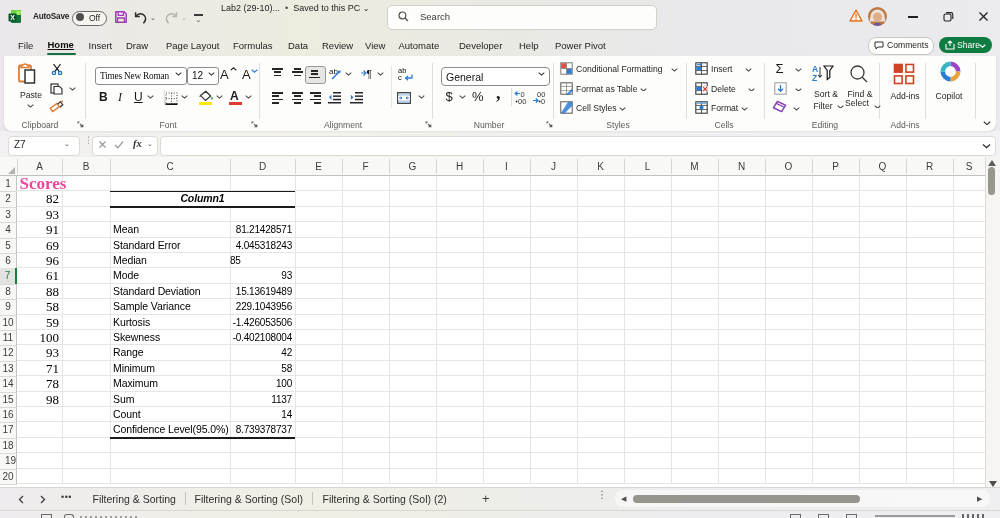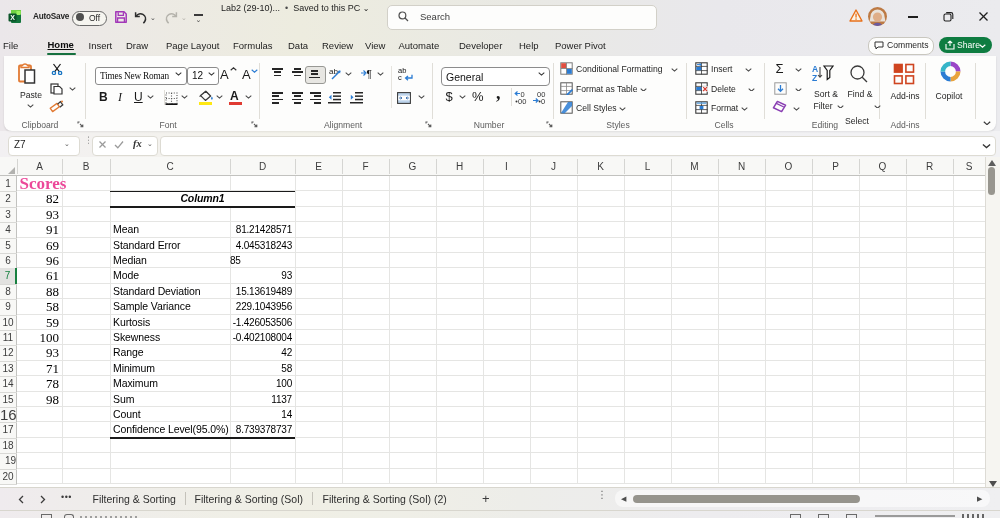--- a/index.html
+++ b/index.html
@@ -85,21 +85,21 @@
       <rect x="1" y="3" width="7" height="7" rx="1.5" fill="none" stroke="#1f1f1f" stroke-width="1.1"></rect>
       <path d="M3.2 1.6 H8 A1.8 1.8 0 0 1 9.8 3.4 V8" fill="none" stroke="#1f1f1f" stroke-width="1.1"></path>
     </svg>
     <svg class="abs" style="left:978px;top:11px" width="11" height="11" viewBox="0 0 11 11">
       <line x1="1.5" y1="1.5" x2="9.5" y2="9.5" stroke="#1f1f1f" stroke-width="1.2"></line>
       <line x1="9.5" y1="1.5" x2="1.5" y2="9.5" stroke="#1f1f1f" stroke-width="1.2"></line>
     </svg>
   </div>
 
   <div class="abs" id="tabs" style="left:0;top:35px;width:1000px;height:21px;font-size:9.5px;color:#1d1d1d;">
-    <div class="abs" style="left:3px;top:4.5px;">File</div>
+    <div class="abs" style="left:18px;top:4.5px;">File</div>
     <div class="abs" style="left:47.5px;top:4px;font-weight:bold;color:#0c0c0c;text-decoration:underline;">Home</div>
     <div class="abs" style="left:46.5px;top:17.5px;width:29px;height:2.4px;background:#16703f;border-radius:2px;"></div>
     <div class="abs" style="left:88.5px;top:4.5px;">Insert</div>
     <div class="abs" style="left:126px;top:4.5px;">Draw</div>
     <div class="abs" style="left:166px;top:4.5px;">Page Layout</div>
     <div class="abs" style="left:233px;top:4.5px;">Formulas</div>
     <div class="abs" style="left:288px;top:4.5px;">Data</div>
     <div class="abs" style="left:322px;top:4.5px;">Review</div>
     <div class="abs" style="left:365px;top:4.5px;">View</div>
     <div class="abs" style="left:398.5px;top:4.5px;">Automate</div>
@@ -416,21 +416,21 @@
     <div class="abs rowbtn" style="left:808px;top:33px;width:28px;text-align:center;">Sort &amp;</div>
     <div class="abs rowbtn" style="left:804px;top:45px;width:30px;text-align:center;">Filter</div>
     <svg class="abs" style="left:833px;top:48.5px" width="7" height="3.9" viewBox="0 0 10 5.5">
         <path d="M1 1 L5 4.5 L9 1" fill="none" stroke="#474747" stroke-width="1.5"></path>
       </svg>
     <svg class="abs" style="left:845px;top:8px" width="20" height="20" viewBox="0 0 20 20">
   <circle cx="8.5" cy="8.5" r="6.5" fill="none" stroke="#3a3a3a" stroke-width="1.3"></circle>
   <line x1="13.2" y1="13.2" x2="18" y2="18" stroke="#3a3a3a" stroke-width="1.3"></line>
 </svg>
     <div class="abs rowbtn" style="left:841px;top:33px;width:30px;text-align:center;">Find &amp;</div>
-    <div class="abs rowbtn" style="left:837px;top:60px;width:32px;text-align:center;">Select</div>
+    <div class="abs rowbtn" style="left:837px;top:42px;width:32px;text-align:center;">Select</div>
     <svg class="abs" style="left:870px;top:48.5px" width="7" height="3.9" viewBox="0 0 10 5.5">
         <path d="M1 1 L5 4.5 L9 1" fill="none" stroke="#474747" stroke-width="1.5"></path>
       </svg>
     <div class="abs glabel" style="left:797px;top:64px;width:48px;">Editing</div>
     <svg class="abs" style="left:889px;top:7px" width="22" height="22" viewBox="0 0 22 22">
   <g stroke="#cf4520" stroke-width="1.6" fill="none">
     <rect x="1.5" y="1.5" width="7.6" height="7.6" fill="#cf4520"></rect>
     <rect x="12.9" y="1.5" width="7.6" height="7.6"></rect>
     <rect x="1.5" y="12.9" width="7.6" height="7.6"></rect>
     <rect x="12.9" y="12.9" width="7.6" height="7.6"></rect>
@@ -539,21 +539,21 @@
     <div class="abs" style="left:0;top:173.0px;width:16px;height:15.4px;font-size:10px;color:#3d3d3d;text-align:center;line-height:15.4px;">11</div>
     <div class="abs" style="left:0;top:188.4px;width:17px;height:1px;background:#d9d9d6;"></div>
     <div class="abs" style="left:0;top:188.4px;width:16px;height:15.4px;font-size:10px;color:#3d3d3d;text-align:center;line-height:15.4px;">12</div>
     <div class="abs" style="left:0;top:203.8px;width:17px;height:1px;background:#d9d9d6;"></div>
     <div class="abs" style="left:0;top:203.8px;width:16px;height:15.4px;font-size:10px;color:#3d3d3d;text-align:center;line-height:15.4px;">13</div>
     <div class="abs" style="left:0;top:219.2px;width:17px;height:1px;background:#d9d9d6;"></div>
     <div class="abs" style="left:0;top:219.2px;width:16px;height:15.4px;font-size:10px;color:#3d3d3d;text-align:center;line-height:15.4px;">14</div>
     <div class="abs" style="left:0;top:234.6px;width:17px;height:1px;background:#d9d9d6;"></div>
     <div class="abs" style="left:0;top:234.6px;width:16px;height:15.4px;font-size:10px;color:#3d3d3d;text-align:center;line-height:15.4px;">15</div>
     <div class="abs" style="left:0;top:250.0px;width:17px;height:1px;background:#d9d9d6;"></div>
-    <div class="abs" style="left:0;top:250.0px;width:16px;height:15.4px;font-size:15px;color:#3d3d3d;text-align:center;line-height:15.4px;">16</div>
+    <div class="abs" style="left:0;top:250.0px;width:16px;height:15.4px;font-size:10px;color:#3d3d3d;text-align:center;line-height:15.4px;">16</div>
     <div class="abs" style="left:0;top:265.4px;width:17px;height:1px;background:#d9d9d6;"></div>
     <div class="abs" style="left:0;top:265.4px;width:16px;height:15.4px;font-size:10px;color:#3d3d3d;text-align:center;line-height:15.4px;">17</div>
     <div class="abs" style="left:0;top:280.8px;width:17px;height:1px;background:#d9d9d6;"></div>
     <div class="abs" style="left:0;top:280.8px;width:16px;height:15.4px;font-size:10px;color:#3d3d3d;text-align:center;line-height:15.4px;">18</div>
     <div class="abs" style="left:0;top:296.2px;width:17px;height:1px;background:#d9d9d6;"></div>
     <div class="abs" style="left:0;top:296.2px;width:16px;height:15.4px;font-size:10px;color:#3d3d3d;text-align:right;line-height:15.4px;">19</div>
     <div class="abs" style="left:0;top:311.6px;width:17px;height:1px;background:#d9d9d6;"></div>
     <div class="abs" style="left:0;top:311.6px;width:16px;height:15.4px;font-size:10px;color:#3d3d3d;text-align:center;line-height:15.4px;">20</div>
     <div class="abs" style="left:0;top:327.0px;width:17px;height:1px;background:#d9d9d6;"></div>
     <div class="abs" style="left:17px;top:19px;width:968px;height:308px;background:repeating-linear-gradient(180deg,transparent 0px,transparent 14.4px,#e5e5e3 14.4px,#e5e5e3 15.4px);"></div>

